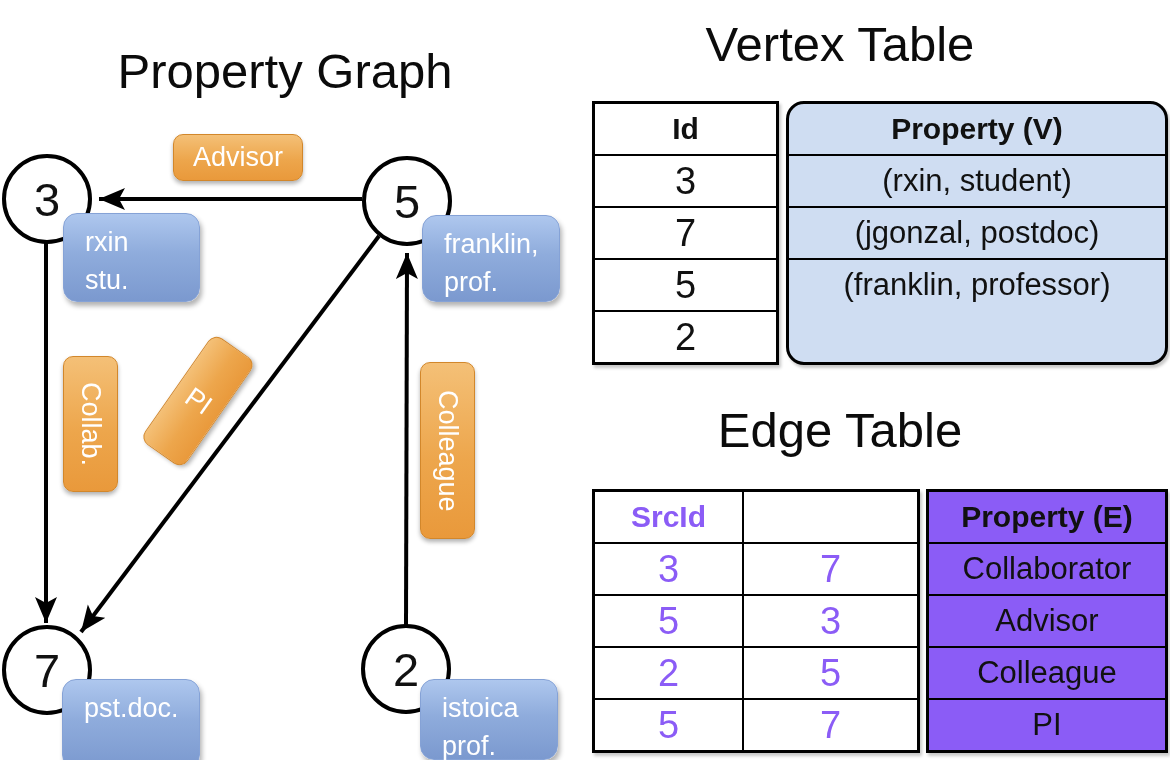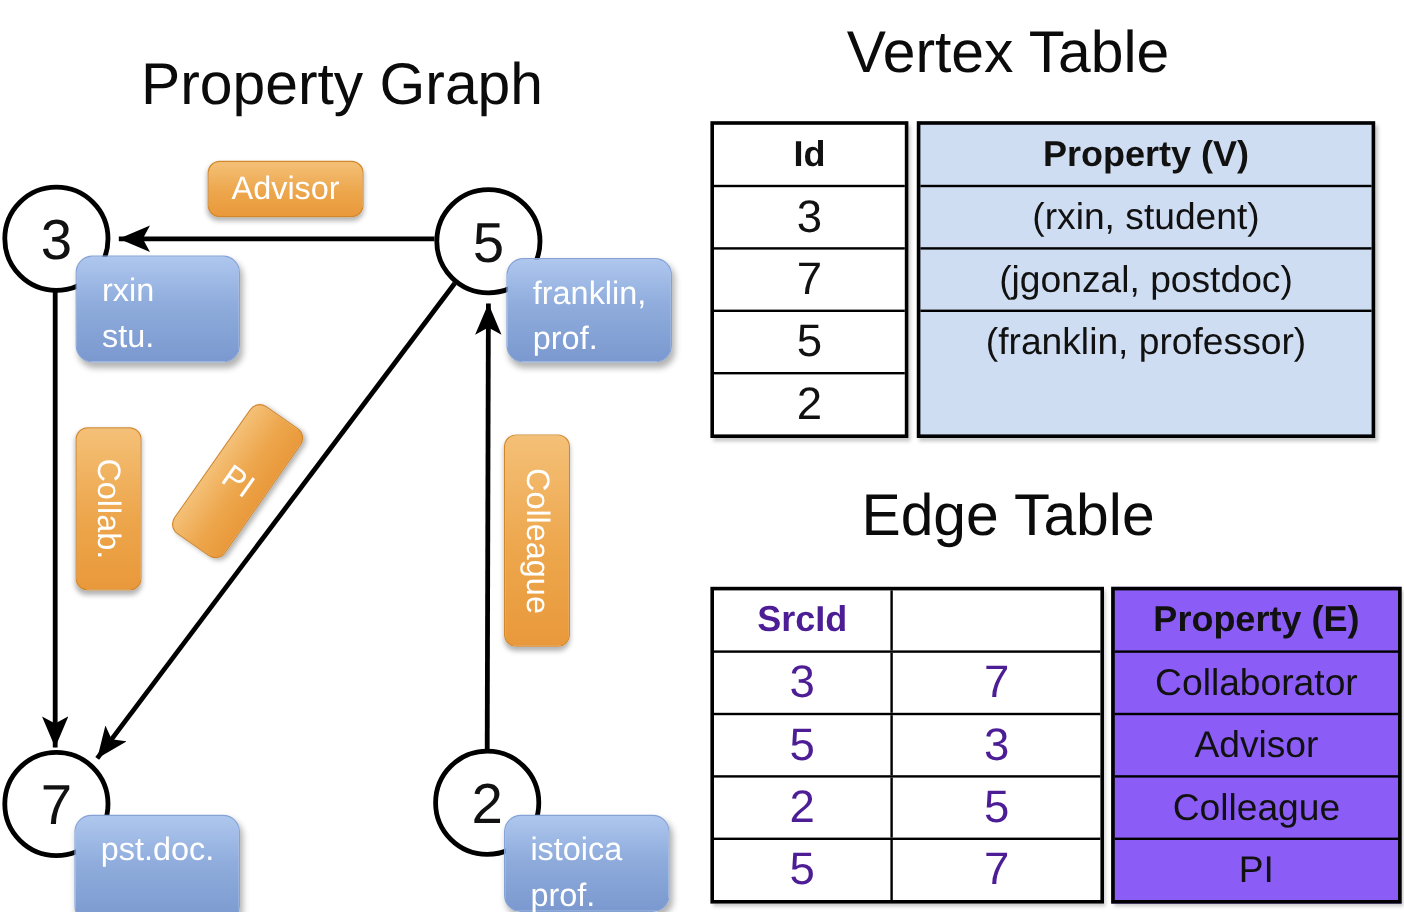--- a/index.html
+++ b/index.html
@@ -33,26 +33,26 @@
   .tbl{position:absolute;display:flex;}
   .sub{box-sizing:border-box;border:3px solid #000;background:#fff;
        box-shadow:2px 3px 3px rgba(0,0,0,0.22);}
   .cell{height:50px;display:flex;align-items:center;justify-content:center;
         font-size:31px;color:#111;}
   .cell + .cell, .cellwrap .cell, .rowwrap .row{border-top:2.5px solid #000;}
   .cell.header{font-weight:bold;font-size:30px;}
   .cell.num{font-size:38px;}
   .row{display:flex;}
   .row .c{height:50px;display:flex;align-items:center;justify-content:center;
-          font-size:38px;color:#4c1d95;}
+          font-size:38px;color:#8b5cf6;}
   .row .c.hdr{font-weight:bold;font-size:30px;}
   .row .c.first{width:147px;border-right:2.5px solid #000;}
   .row .c.second{flex:1;}
-  .vtx-id{width:165px;}
-  .vtx-prop{width:382px;background:#cfddf2;}
+  .vtx-id{width:187px;}
+  .vtx-prop{width:382px;background:#cfddf2;border-radius:18px;}
   .edg-left{width:328px;}
   .edg-prop{width:242px;background:#8b5cf6;}
   .gap7{width:7px;}
   .gap6{width:6px;}
 </style>
 </head>
 <body>
 
 <div class="stage">
 

